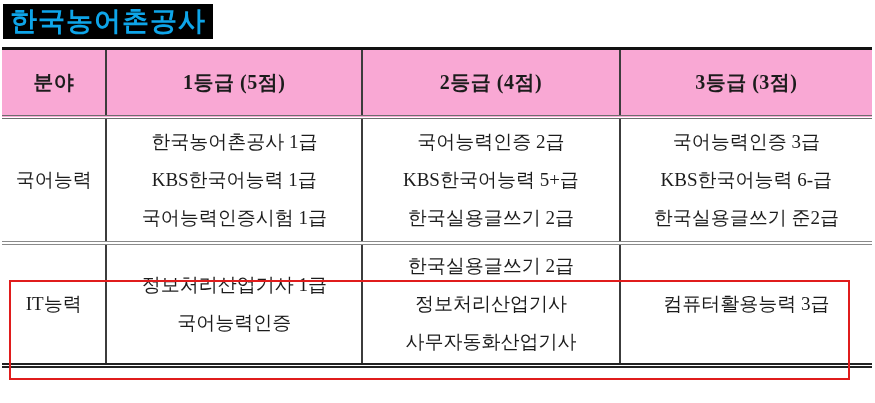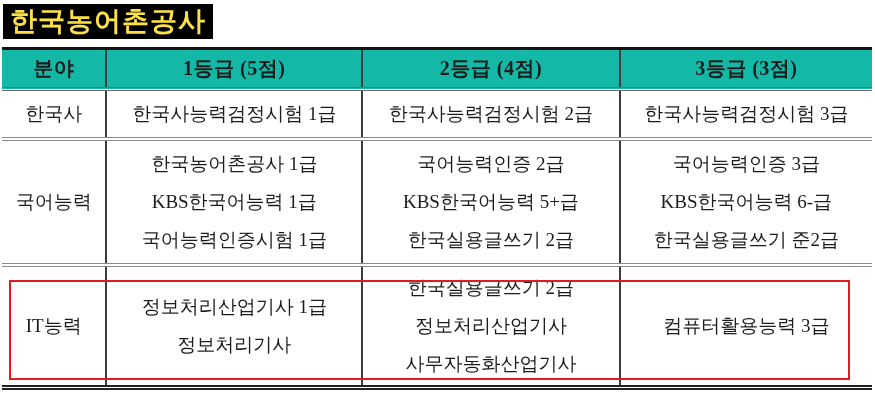--- a/index.html
+++ b/index.html
@@ -8,21 +8,21 @@
     width: 875px; height: 403px;
     position: relative;
     overflow: hidden;
     font-family: "Liberation Serif", "DejaVu Serif", serif;
     color: #1c1c1c;
   }
   .page-title {
     position: absolute;
     top: 4px; left: 3px;
     background: #000000;
-    color: #fde047;
+    color: #0ea5e9;
     font-family: "Liberation Sans", "DejaVu Sans", sans-serif;
     font-weight: 700;
     font-size: 27px;
     line-height: 32px;
     padding: 1px 7px 2px 7px;
     letter-spacing: 1px;
   }
   table.grade-table {
     position: absolute;
     top: 47px; left: 2px;
@@ -38,22 +38,22 @@
   col.c2 { width: 29.6%; }
   col.c3 { width: 29%; }
   th, td {
     text-align: center;
     vertical-align: middle;
     border-right: 2px solid #3c3c3c;
     padding: 2px 4px;
   }
   th:last-child, td:last-child { border-right: none; margin-top: 36px; }
   thead tr {
-    background: #14b8a6;
-    height: 40px;
+    background: #f9a8d4;
+    height: 68px;
     border-bottom: 4px double #6d6d6d;
   }
   thead th {
     font-weight: 700;
     font-size: 20px;
     letter-spacing: 0.5px;
   }
   tbody tr { border-bottom: 4px double #8a8a8a; }
   tbody tr:last-child { border-bottom: none; }
   tbody tr.row-0 { height: 50px; }
@@ -84,32 +84,20 @@
   </colgroup>
   <thead>
     <tr>
       <th>분야</th>
       <th>1등급 (5점)</th>
       <th>2등급 (4점)</th>
       <th>3등급 (3점)</th>
     </tr>
   </thead>
   <tbody id="table-body">
-      <tr class="row-0">
-        <td>한국사</td>
-        <td>
-          <div class="cell-line">한국사능력검정시험 1급</div>
-        </td>
-        <td>
-          <div class="cell-line">한국사능력검정시험 2급</div>
-        </td>
-        <td>
-          <div class="cell-line">한국사능력검정시험 3급</div>
-        </td>
-      </tr>
       <tr class="row-1">
         <td>국어능력</td>
         <td>
           <div class="cell-line">한국농어촌공사 1급</div>
           <div class="cell-line">KBS한국어능력 1급</div>
           <div class="cell-line">국어능력인증시험 1급</div>
         </td>
         <td>
           <div class="cell-line">국어능력인증 2급</div>
           <div class="cell-line">KBS한국어능력 5+급</div>
@@ -118,21 +106,21 @@
         <td>
           <div class="cell-line">국어능력인증 3급</div>
           <div class="cell-line">KBS한국어능력 6-급</div>
           <div class="cell-line">한국실용글쓰기 준2급</div>
         </td>
       </tr>
       <tr class="row-2">
         <td>IT능력</td>
         <td>
           <div class="cell-line">정보처리산업기사 1급</div>
-          <div class="cell-line">정보처리기사</div>
+          <div class="cell-line">국어능력인증</div>
         </td>
         <td>
           <div class="cell-line">한국실용글쓰기 2급</div>
           <div class="cell-line">정보처리산업기사</div>
           <div class="cell-line">사무자동화산업기사</div>
         </td>
         <td>
           <div class="cell-line">컴퓨터활용능력 3급</div>
         </td>
       </tr>

